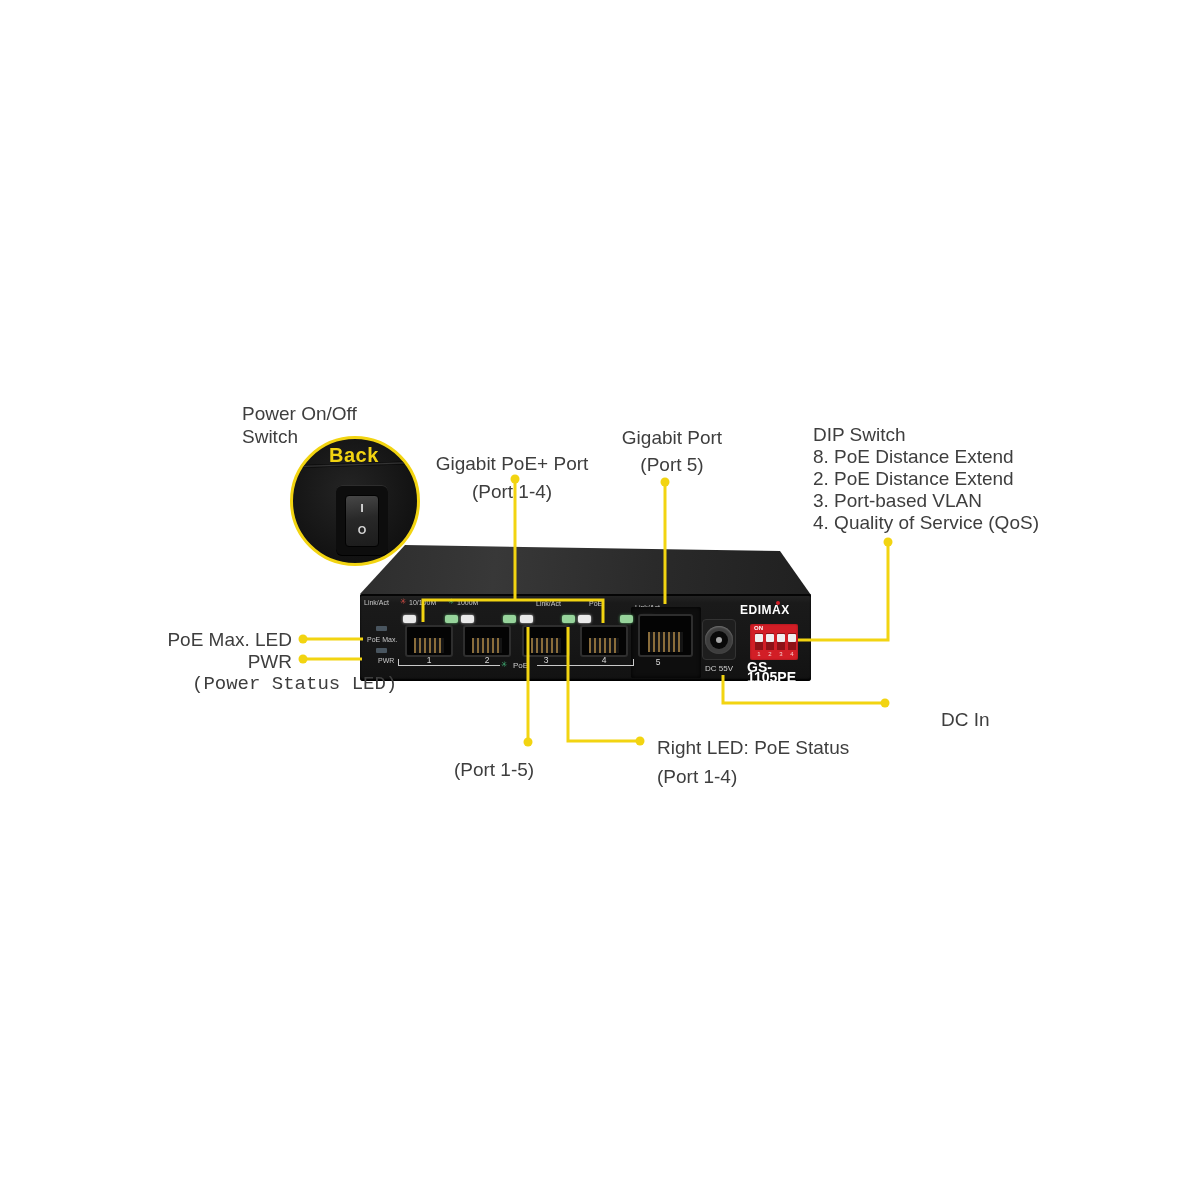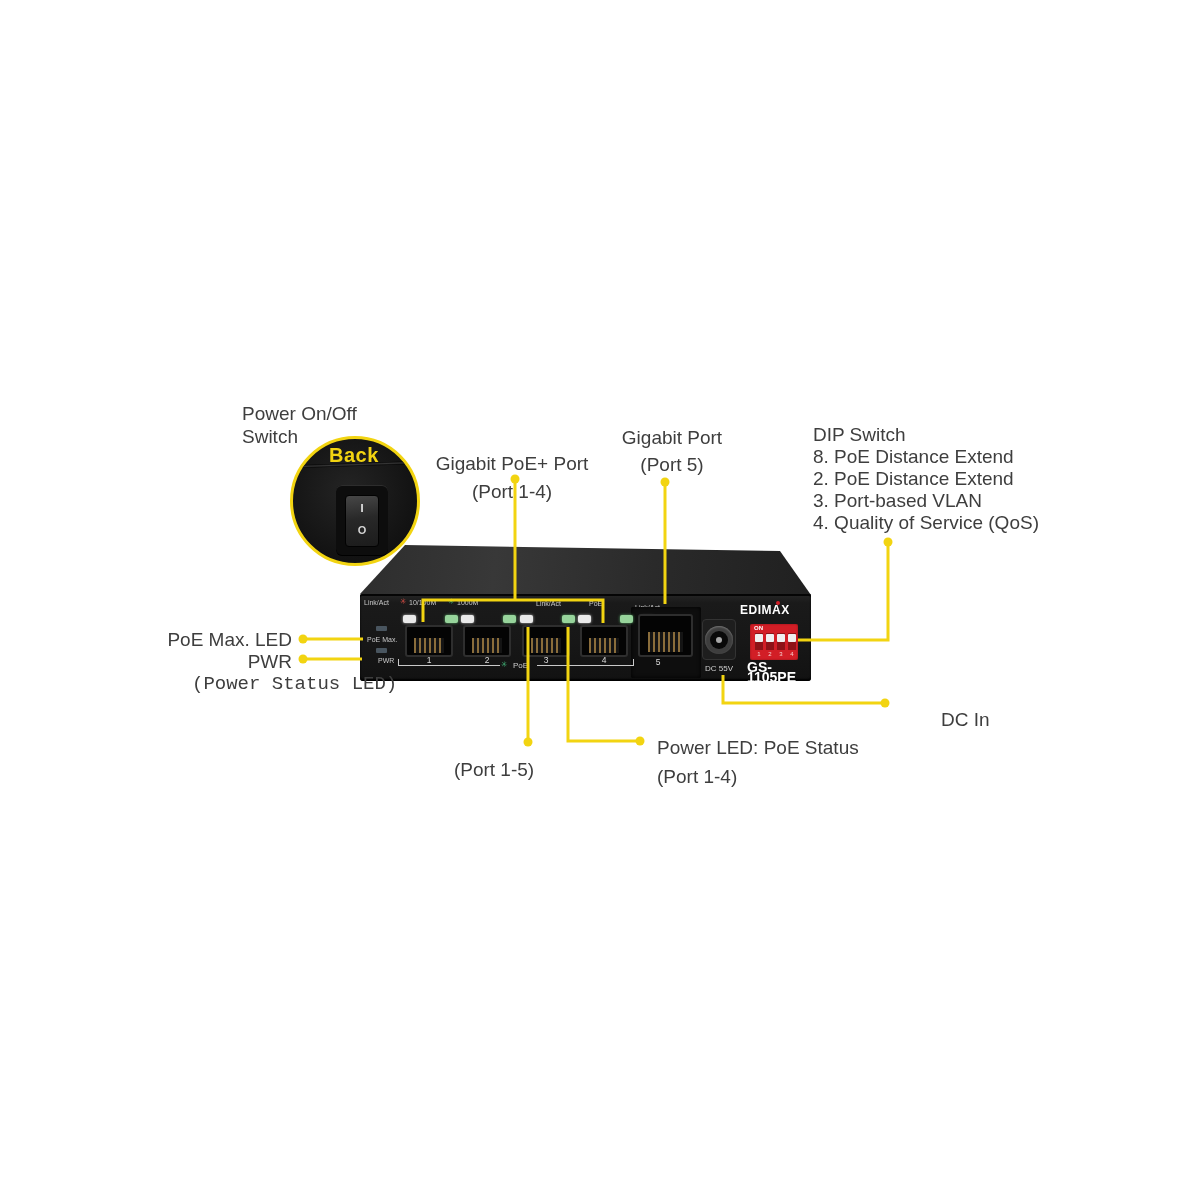--- a/index.html
+++ b/index.html
@@ -231,19 +231,19 @@
 
   <div class="abs note right" style="left:92px;top:628px;width:200px;">PoE Max. LED</div>
   <div class="abs note right" style="left:92px;top:650px;width:200px;">PWR</div>
   <div class="abs note" style="left:192px;top:673px;font-family:Liberation Mono, monospace;">(Power Status LED)</div>
 
   <div class="abs note center" style="left:374px;top:755px;width:240px;line-height:29px;">
     <span class="sub">(Port 1-5)</span>
   </div>
 
   <div class="abs note" style="left:657px;top:733px;line-height:29px;">
-    <span class="sub">Power LED: PoE Status</span>
+    <span class="sub">Right LED: PoE Status</span>
     <span class="sub">(Port 1-4)</span>
   </div>
 
   <div class="abs note" style="left:903px;top:708px;margin-left:38px;">DC In</div>
 
 </div>
 
 </body></html>

